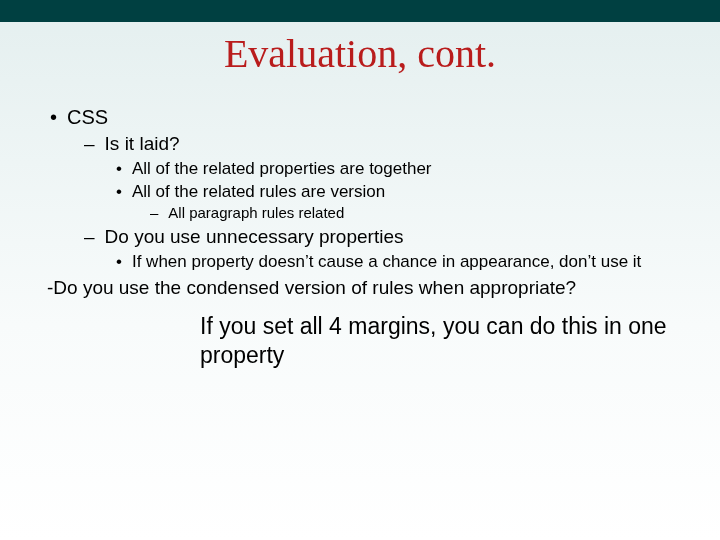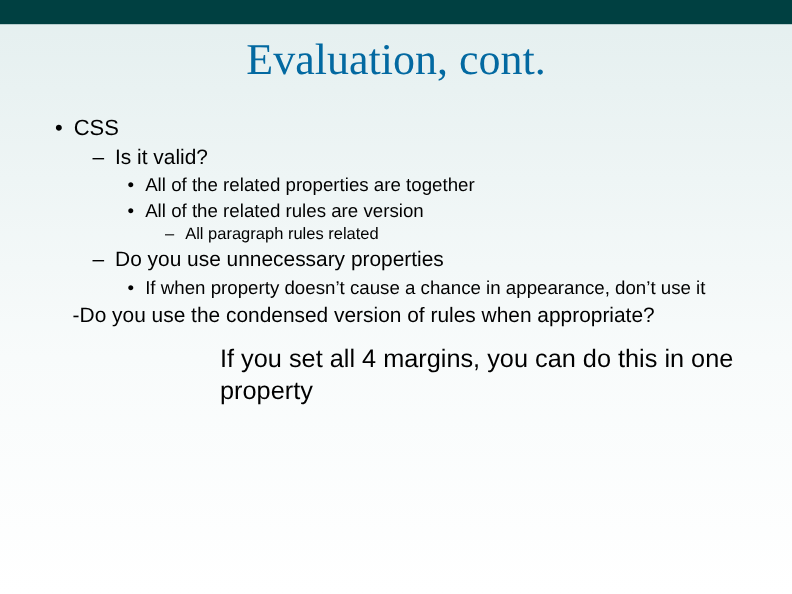--- a/index.html
+++ b/index.html
@@ -16,39 +16,39 @@
     width: 100%;
     height: 22px;
     background: #004041;
   }
   .title {
     text-align: center;
     font-family: "Times New Roman", Times, serif;
     font-size: 40px;
     margin-top: 8px;
     margin-bottom: 28px;
-    color: #0369a1;
+    color: #b91c1c;
   }
   .content {
     padding-left: 30px;
     padding-right: 37px;
     font-size: 20px;
     line-height: 1.25;
   }
   .lvl1 { margin-left: 20px; }
   .lvl2 { margin-left: 54px; font-size: 19px; }
   .lvl3 { margin-left: 86px; font-size: 17px; }
   .lvl4 { margin-left: 120px; font-size: 15px; }
   .row { display: flex; align-items: flex-start; margin-bottom: 2px; }
   .bul { flex: 0 0 auto; margin-right: 10px; }
   .txt { flex: 1 1 auto; }
   .disc::before { content: "•"; font-size: 1em; }
   .dash::before { content: "–"; }
   .special {
-    margin-left: 36px;
+    margin-left: 17px;
     font-size: 19px;
     margin-top: 4px;
   }
   .special-sub {
     margin-left: 170px;
     font-size: 23px;
     margin-top: 12px;
   }
 </style>
 </head>
@@ -60,21 +60,21 @@
 
 <div class="content">
 
   <div class="row lvl1">
     <span class="bul disc"></span>
     <span class="txt">CSS</span>
   </div>
 
   <div class="row lvl2">
     <span class="bul dash"></span>
-    <span class="txt">Is it valid?</span>
+    <span class="txt">Is it laid?</span>
   </div>
 
 
   <div class="row lvl3">
     <span class="bul disc"></span>
     <span class="txt">All of the related properties are together</span>
   </div>
 
   <div class="row lvl3">
     <span class="bul disc"></span>

